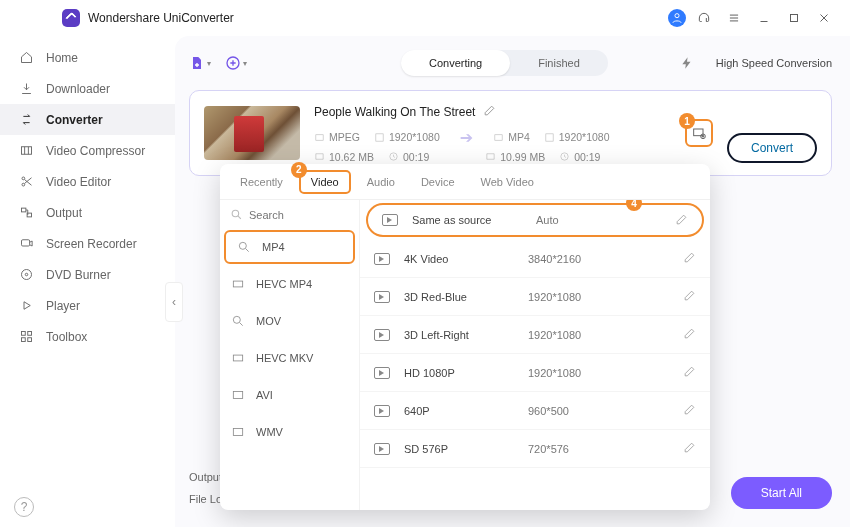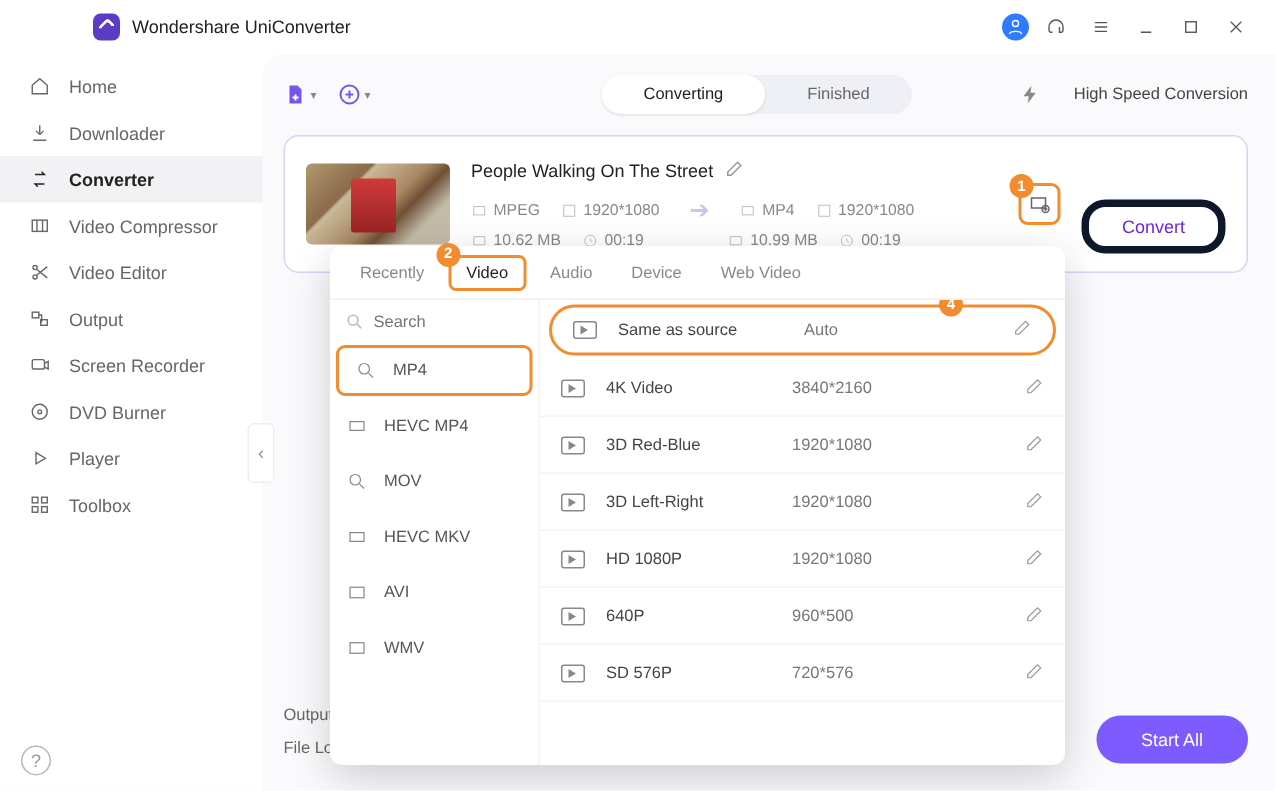--- a/index.html
+++ b/index.html
@@ -45,21 +45,21 @@
 .task-mid { flex: 1; }
 .task-title-row { display: flex; align-items: center; gap: 8px; font-size: 12px; color: #222; margin-bottom: 8px; }
 .meta-row { display: flex; align-items: center; gap: 20px; font-size: 10.5px; color: #888; }
 .meta-group { display: flex; gap: 14px; align-items: center; }
 .meta { display: inline-flex; align-items: center; gap: 4px; }
 .meta svg { width: 11px; height: 11px; stroke: #bbb; fill: none; stroke-width: 1.4; }
 .arrow-mid { color: #c9c3f0; }
 .gear-btn { width: 28px; height: 28px; border: 2px solid #f28c2e; border-radius: 6px; display: flex; align-items: center; justify-content: center; cursor: pointer; color: #666; position: relative; }
 .gear-btn svg { width: 16px; height: 16px; stroke: currentColor; fill: none; stroke-width: 1.5; }
 .num-badge { position: absolute; width: 16px; height: 16px; border-radius: 50%; background: #f28c2e; color: #fff; font-size: 10px; display: flex; align-items: center; justify-content: center; font-weight: 600; }
-.convert-btn { border: 5px solid #0f172a; border-radius: 16px; padding: 6px 22px; font-size: 12px; color: #6d28d9; background: #fff; cursor: pointer; margin-top: 30px; }
+.convert-btn { border: 2px solid #0f172a; border-radius: 16px; padding: 6px 22px; font-size: 12px; color: #0369a1; background: #fff; cursor: pointer; margin-top: 30px; }
 
 
 .panel { position: absolute; left: 220px; top: 164px; width: 490px; background: #fff; border-radius: 8px; box-shadow: 0 8px 28px rgba(0,0,0,.18); z-index: 10; }
 .panel-tabs { display: flex; align-items: center; height: 36px; padding: 0 10px; gap: 6px; border-bottom: 1px solid #f0f0f0; font-size: 11px; color: #888; }
 .ptab { padding: 0 10px; height: 24px; display: flex; align-items: center; cursor: pointer; }
 .ptab.active { background: #fff; border: 2px solid #f28c2e; border-radius: 5px; color: #222; font-weight: 500; position: relative; }
 .panel-body { display: flex; height: 310px; }
 .panel-left { width: 140px; border-right: 1px solid #f2f2f2; overflow-y: auto; }
 .search-row { display: flex; align-items: center; gap: 6px; padding: 8px 10px; color: #bbb; }
 .search-row input { border: none; outline: none; font-size: 11px; width: 90px; color: #666; }

